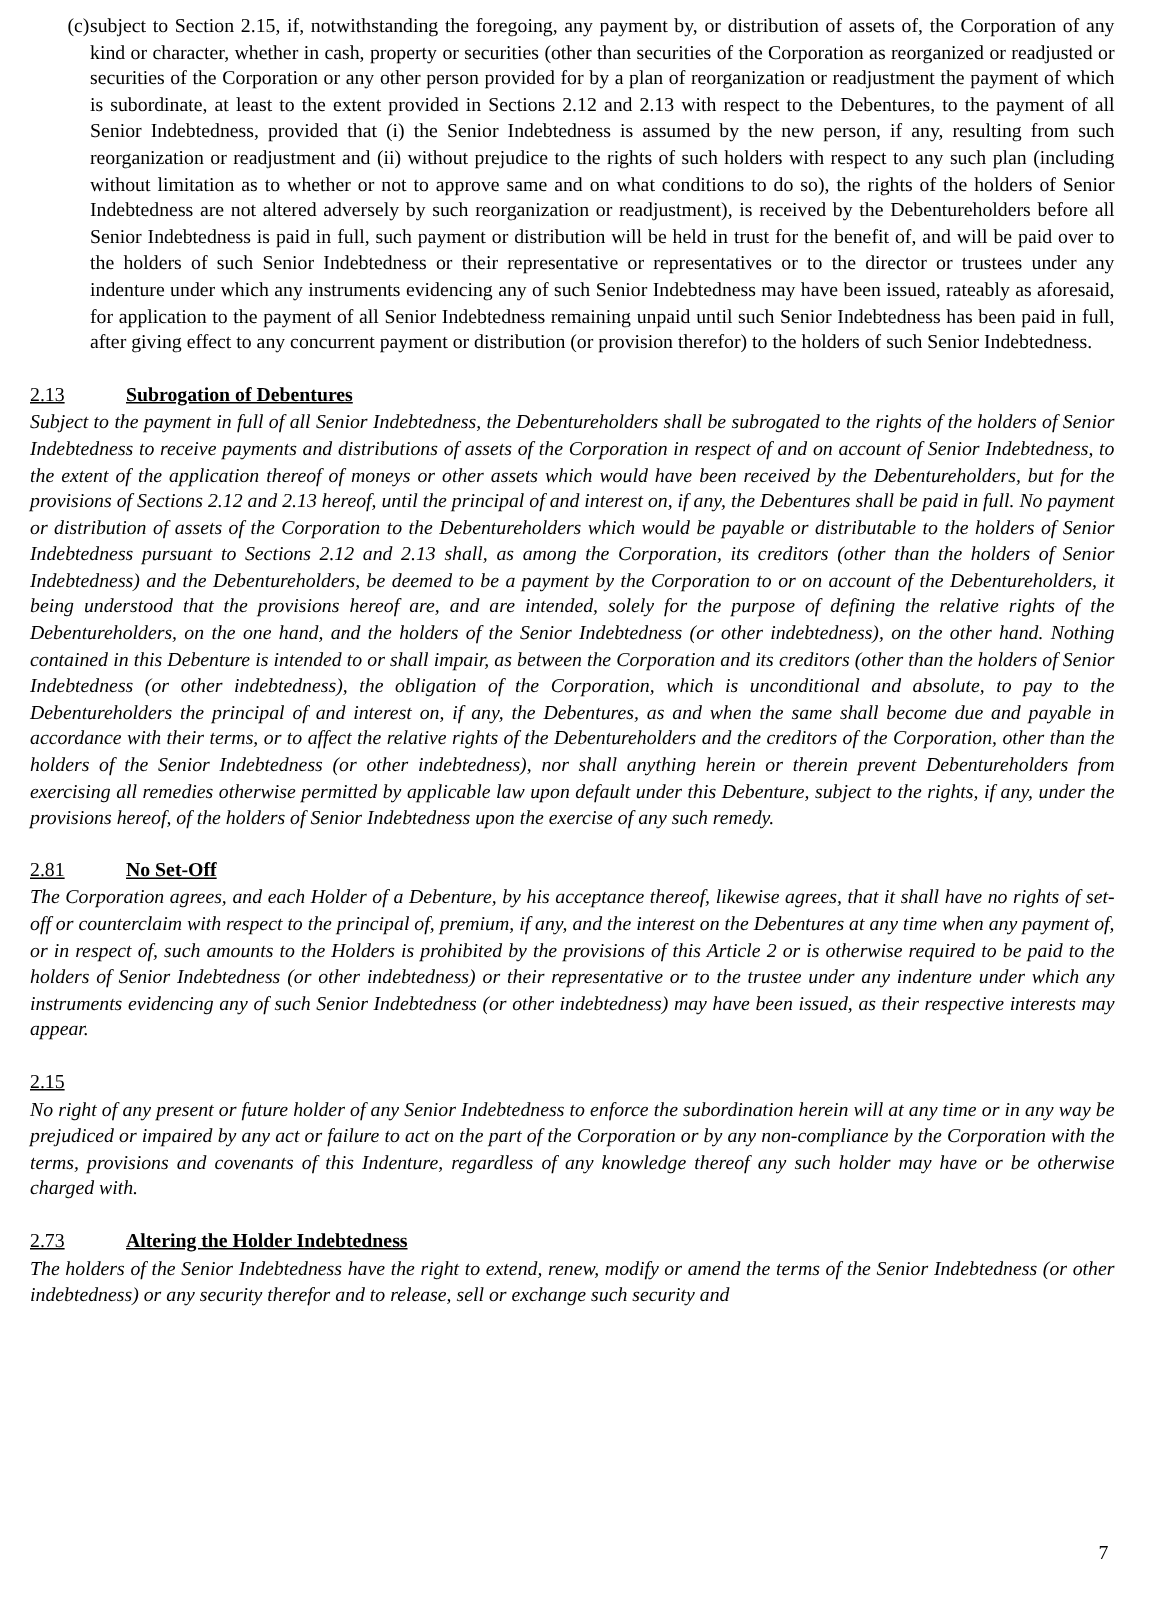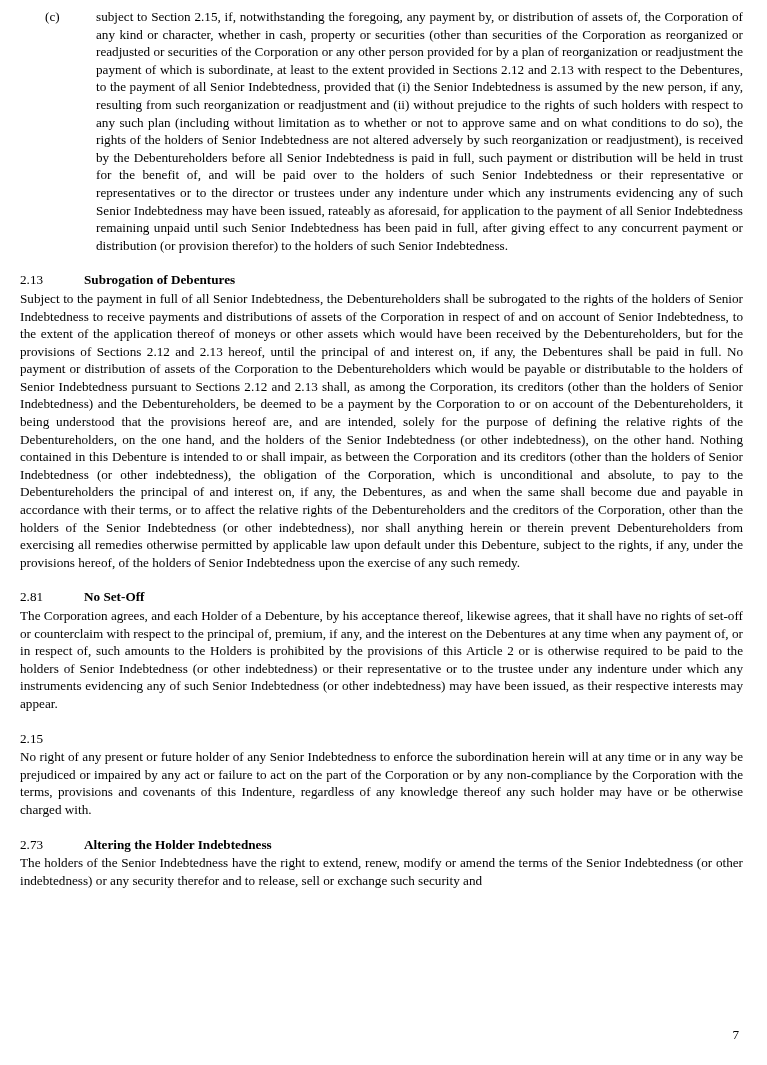--- a/index.html
+++ b/index.html
@@ -35,45 +35,46 @@
     text-align: left;
     padding-left: 25px;
     box-sizing: border-box;
   }
   .clause-body {
     flex: 1 1 auto;
     font-size: 13.2px;
     line-height: 17.6px;
     text-align: justify;
     text-justify: inter-word;
-    margin-left: 36px;
   }
   .section {
     margin-top: 17px;
   }
   .section-head {
     display: flex;
     align-items: flex-end;
     font-size: 13.2px;
     line-height: 17.6px;
     margin-bottom: 1px;
+    text-decoration: underline;
   }
   .section-num {
     width: 64px;
     flex: 0 0 64px;
     font-weight: normal;
   }
   .section-title {
     font-weight: bold;
   }
   .section-body {
     font-size: 13.2px;
     line-height: 17.6px;
     text-align: justify;
     text-justify: inter-word;
+    font-style: italic;
   }
   .page-number {
     position: absolute;
     right: 28px;
     bottom: 22px;
     font-size: 13.2px;
     line-height: 16px;
   }
 </style>
 </head>

